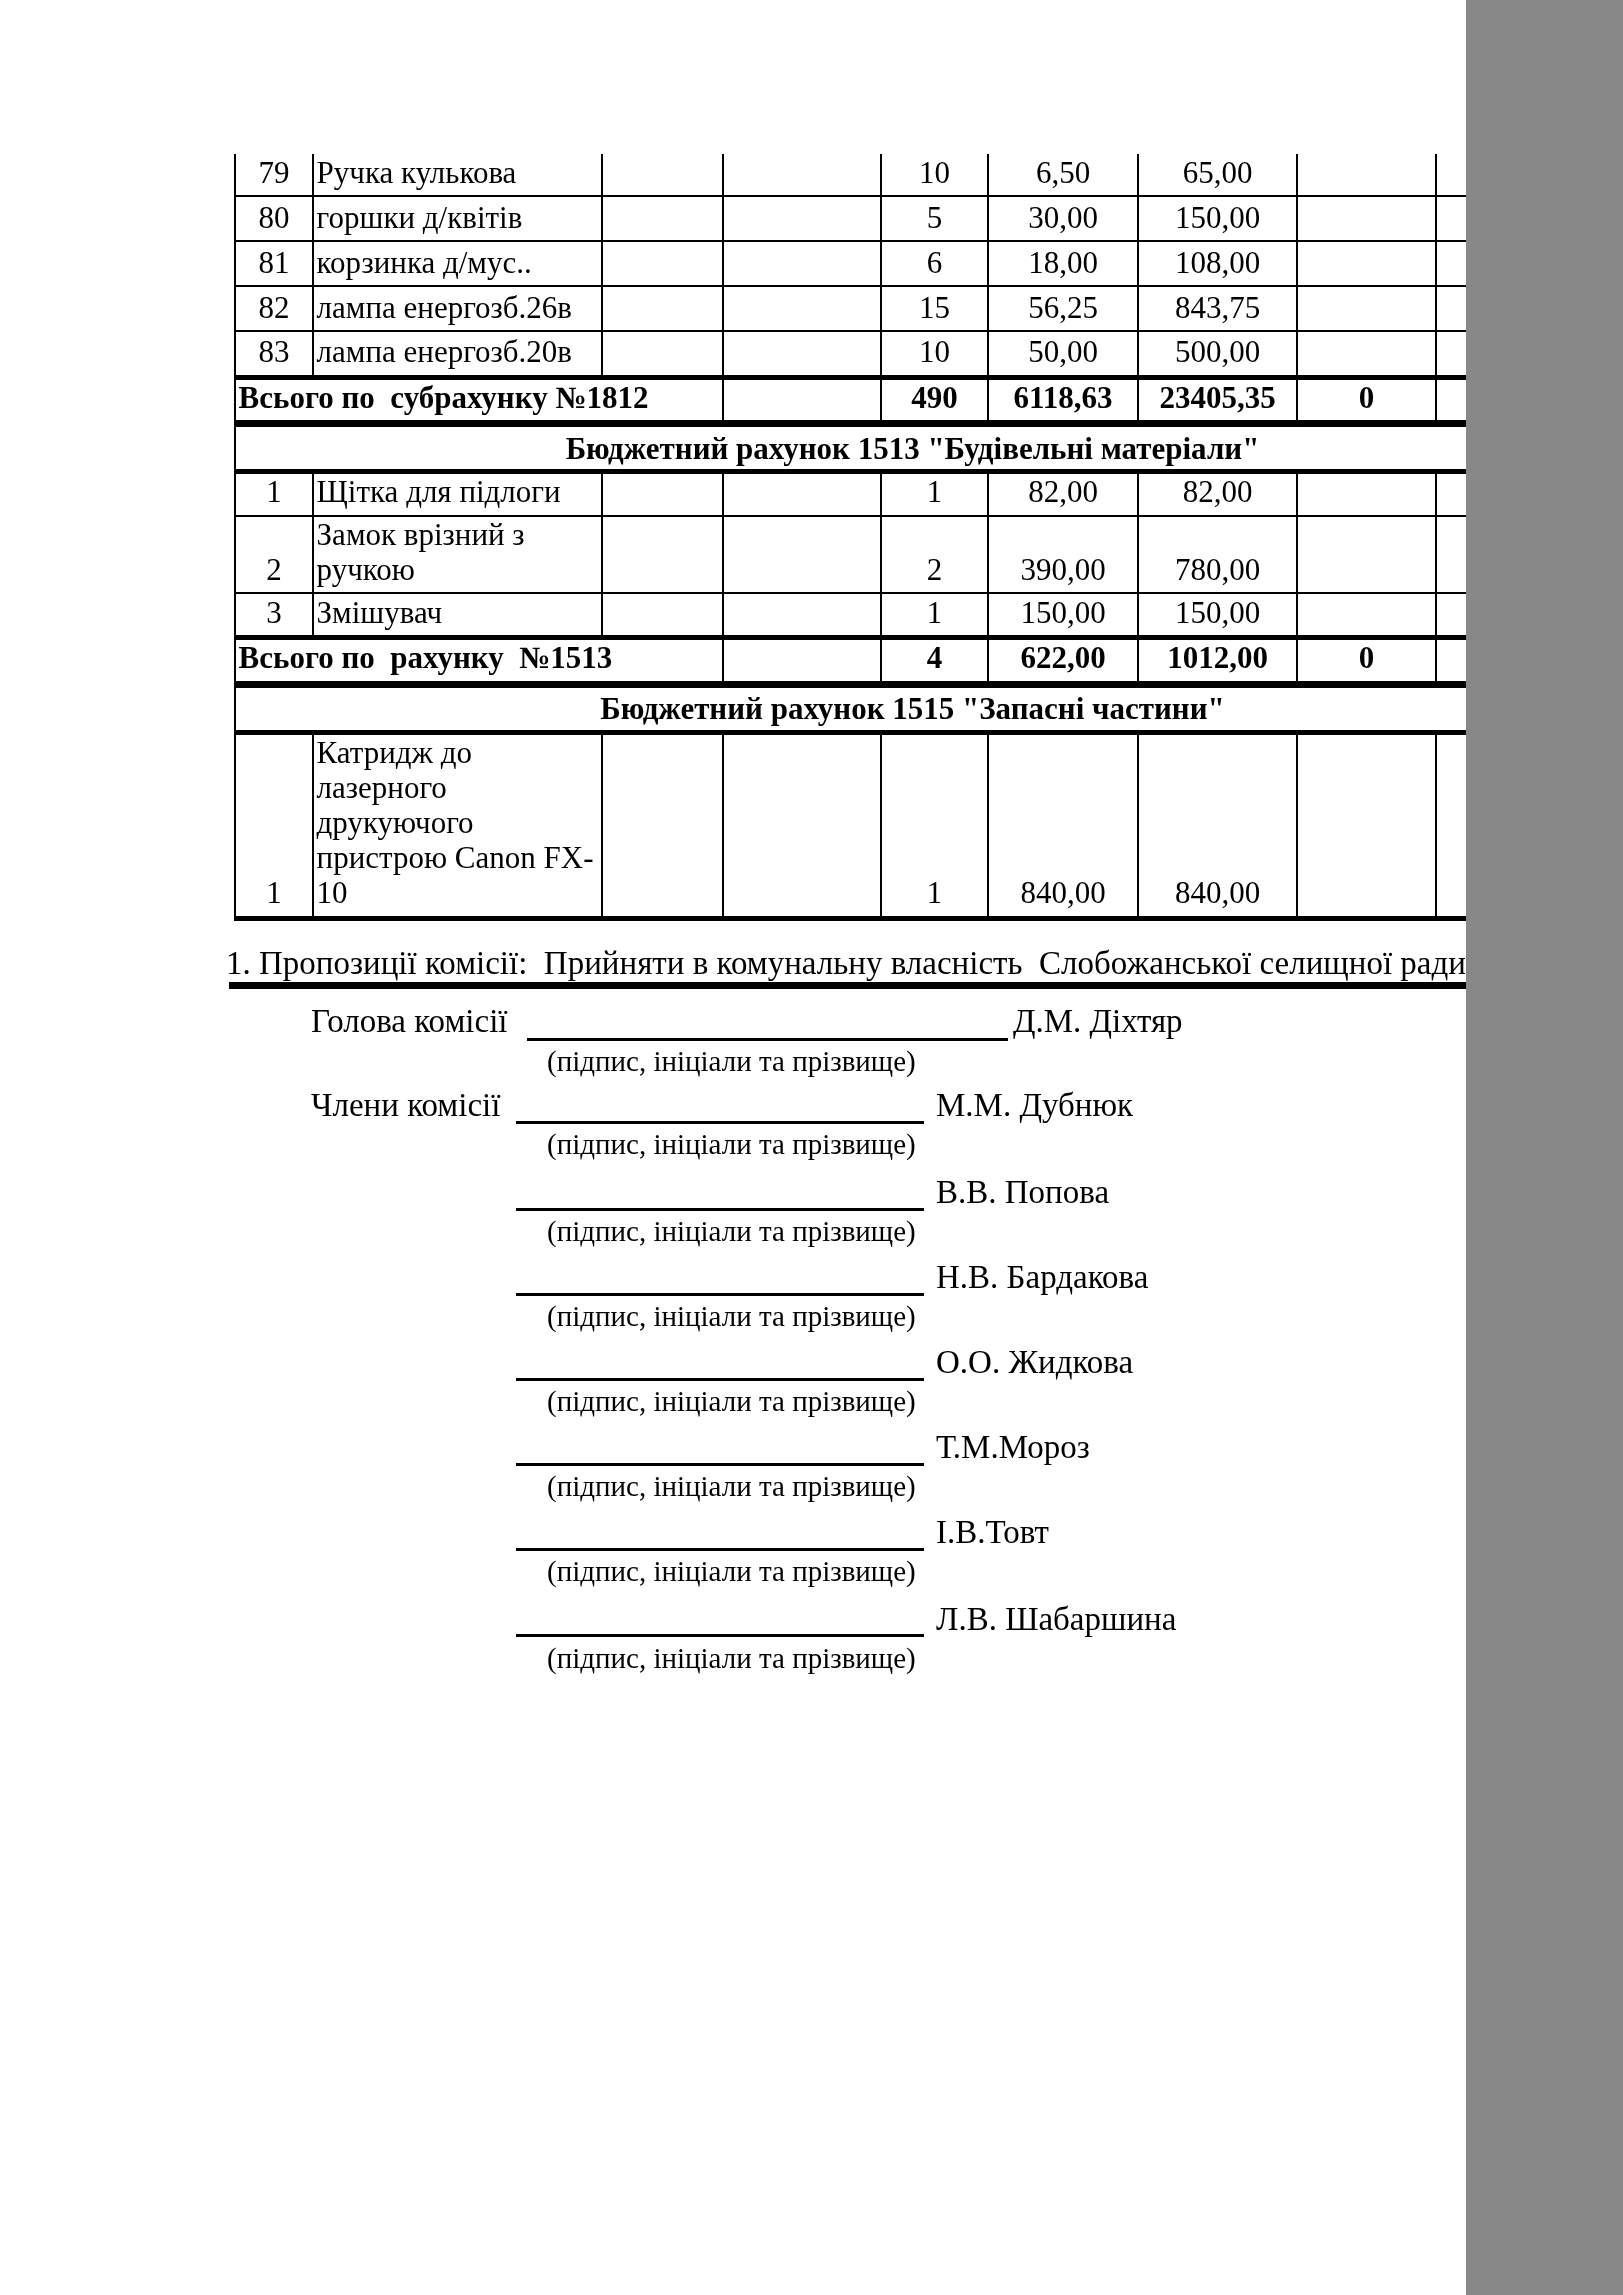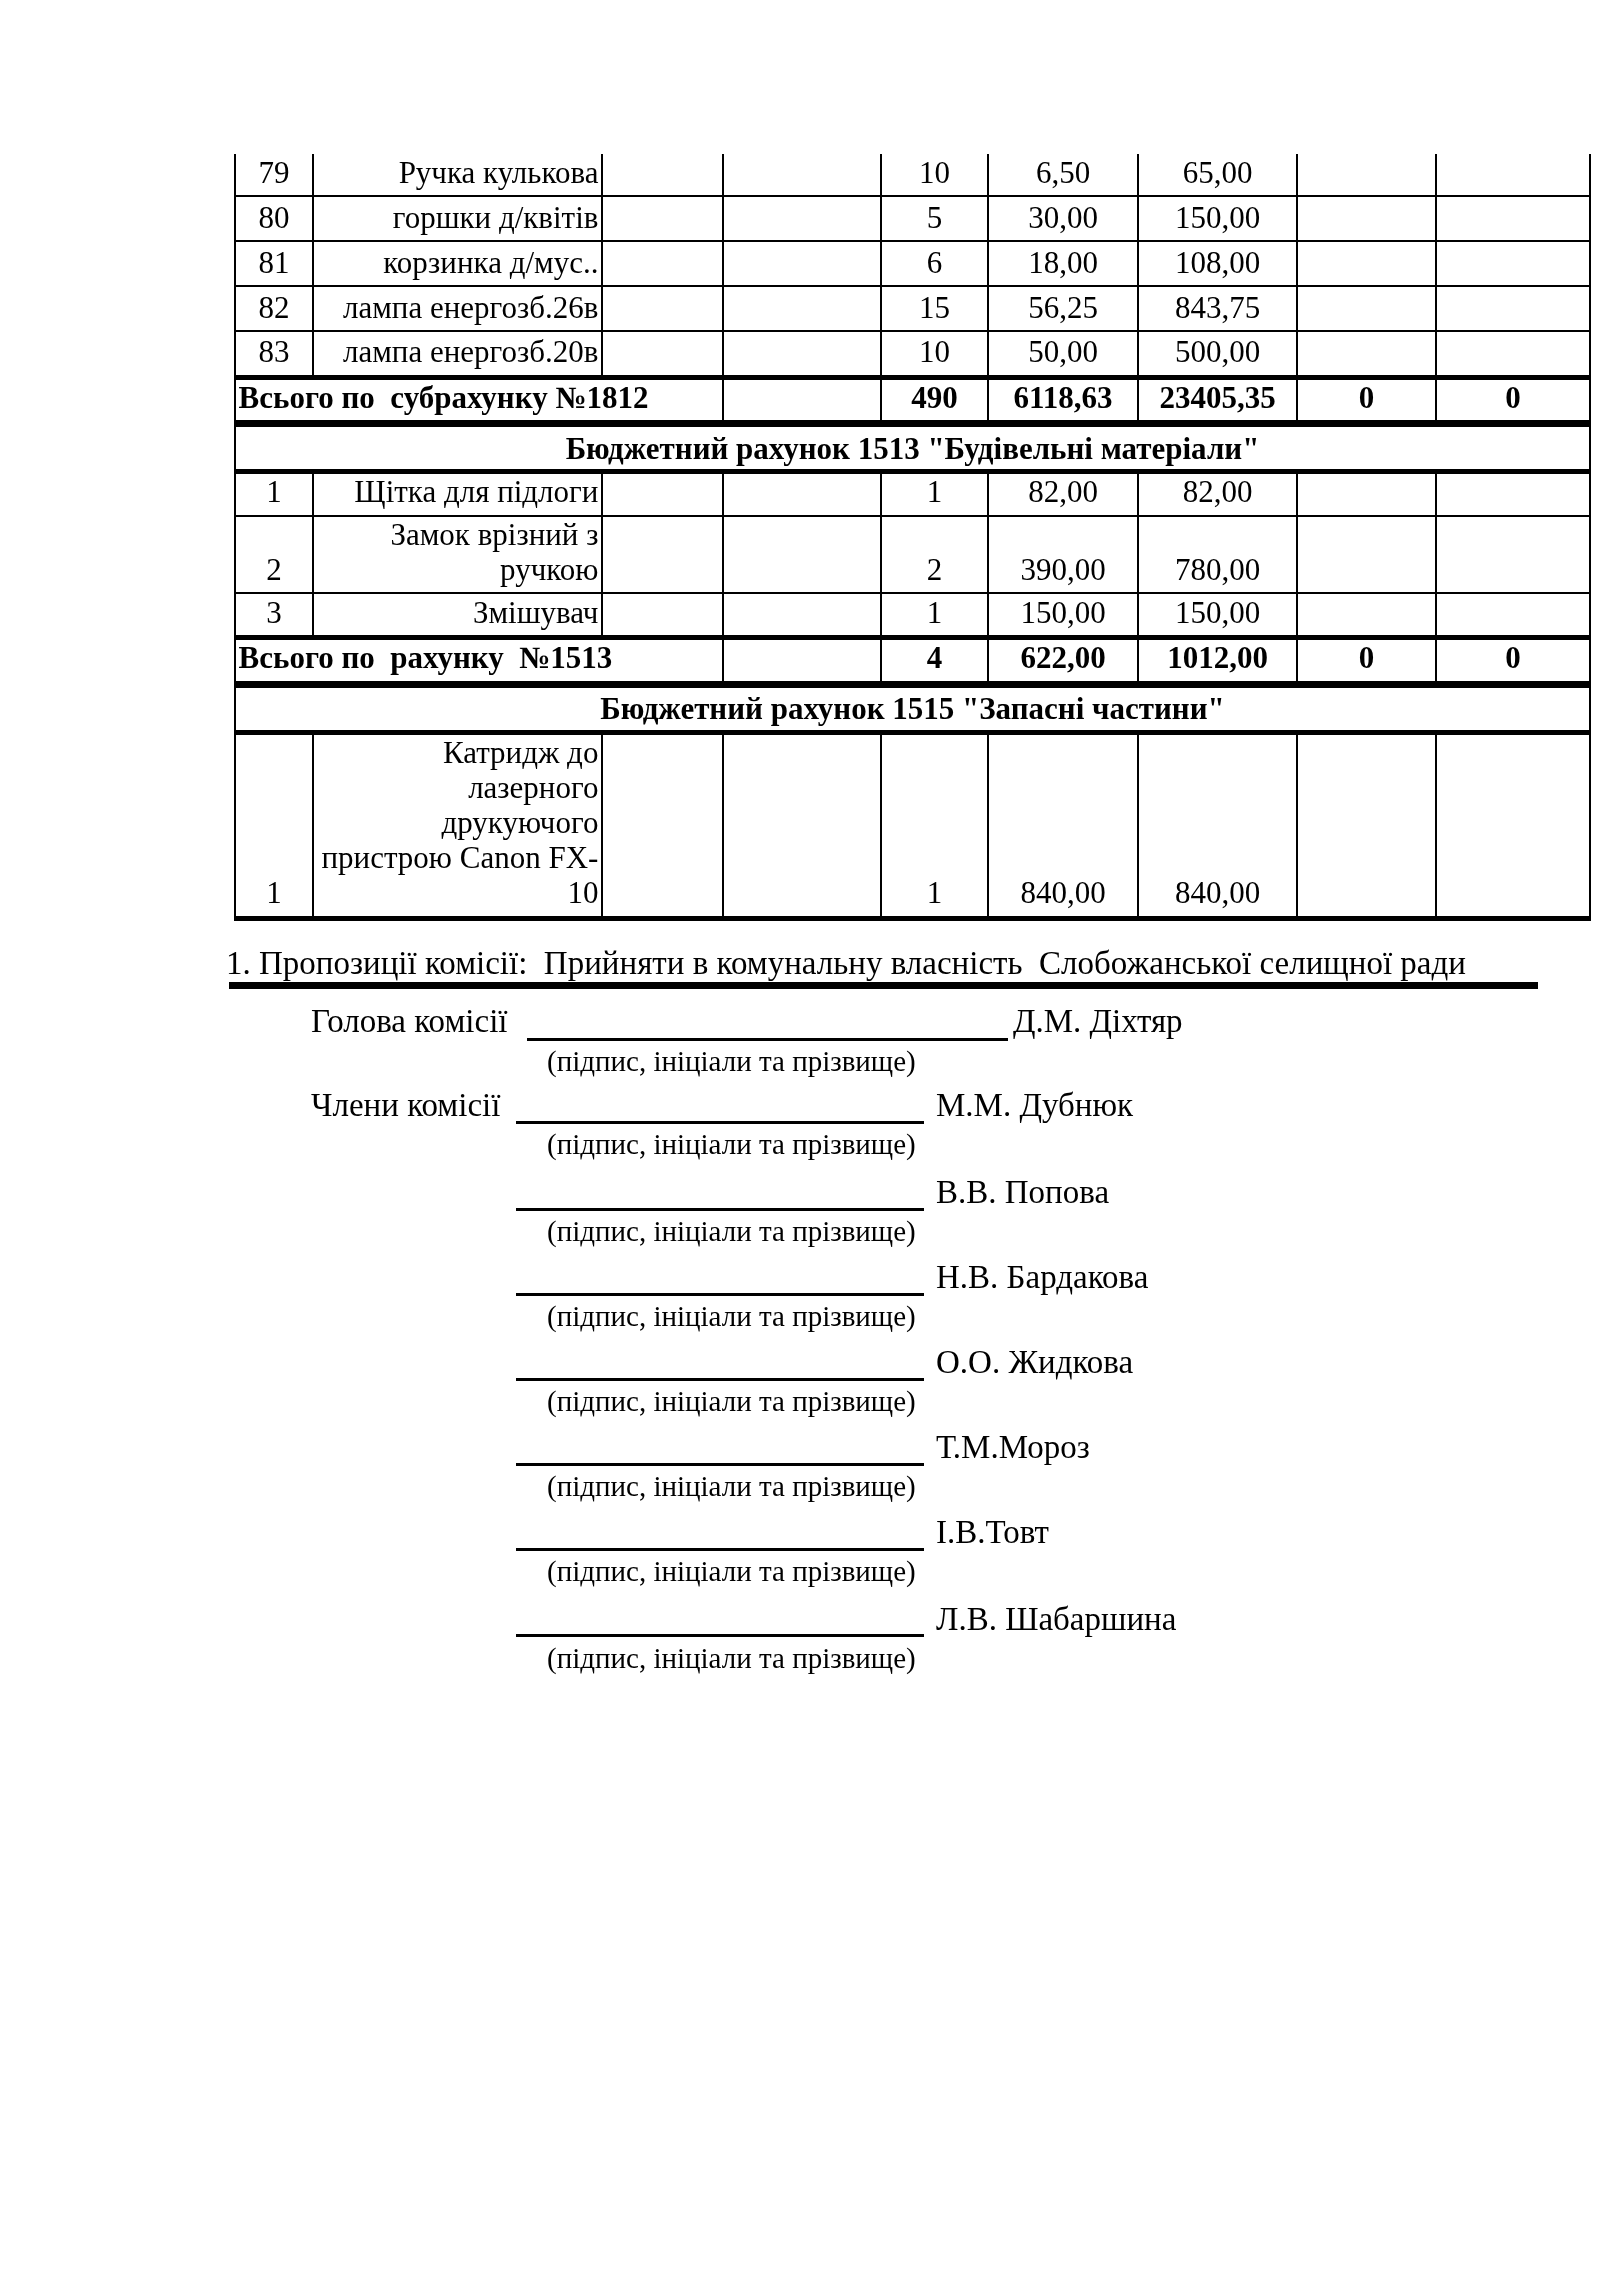--- a/index.html
+++ b/index.html
@@ -1,39 +1,39 @@
 <!DOCTYPE html>
 <html style="font-size:10.5px"><head>
 <meta charset="utf-8">
 <style>
   html,body{margin:0;padding:0;background:#888;}
   .page{
     position:relative;
-    width:1623px;height:2295px;
+    width:1466px;height:2295px;
     background:#ffffff;
     font-family:"Liberation Serif","DejaVu Serif",serif;
     color:#000;
     overflow:hidden;
   }
   
   table.inv{
     position:absolute;left:234px;top:154px;
     border-collapse:collapse;table-layout:fixed;
     width:1356px;
   }
   table.inv td{
     border:2px solid #000;
     vertical-align:bottom;
     font-size:31px;
     line-height:35px;
     padding:0 2.6px 5.2px 2.6px;
     overflow:hidden;
   }
   td.num,td.c{text-align:center;}
-  td.name{text-align:right;padding-left:9.2px;line-height:33px;padding-bottom:3.3px;}
+  td.name{text-align:left;padding-left:9.2px;line-height:33px;padding-bottom:3.3px;}
   tr.first td{border-top:none;}
   tr.sep4 td{border-bottom-width:2.6px;}
   tr.sep8 td{border-bottom-width:5.2px;}
   tr.sep12 td{border-bottom-width:7.9px;}
   tr.total td{font-weight:bold;}
   td.total-label{text-align:left;white-space:pre;}
   tr.sech td{font-weight:bold;text-align:center;vertical-align:middle;padding:3.9px 2.6px;}
   
   .proposal{
     position:absolute;left:226px;top:945px;

